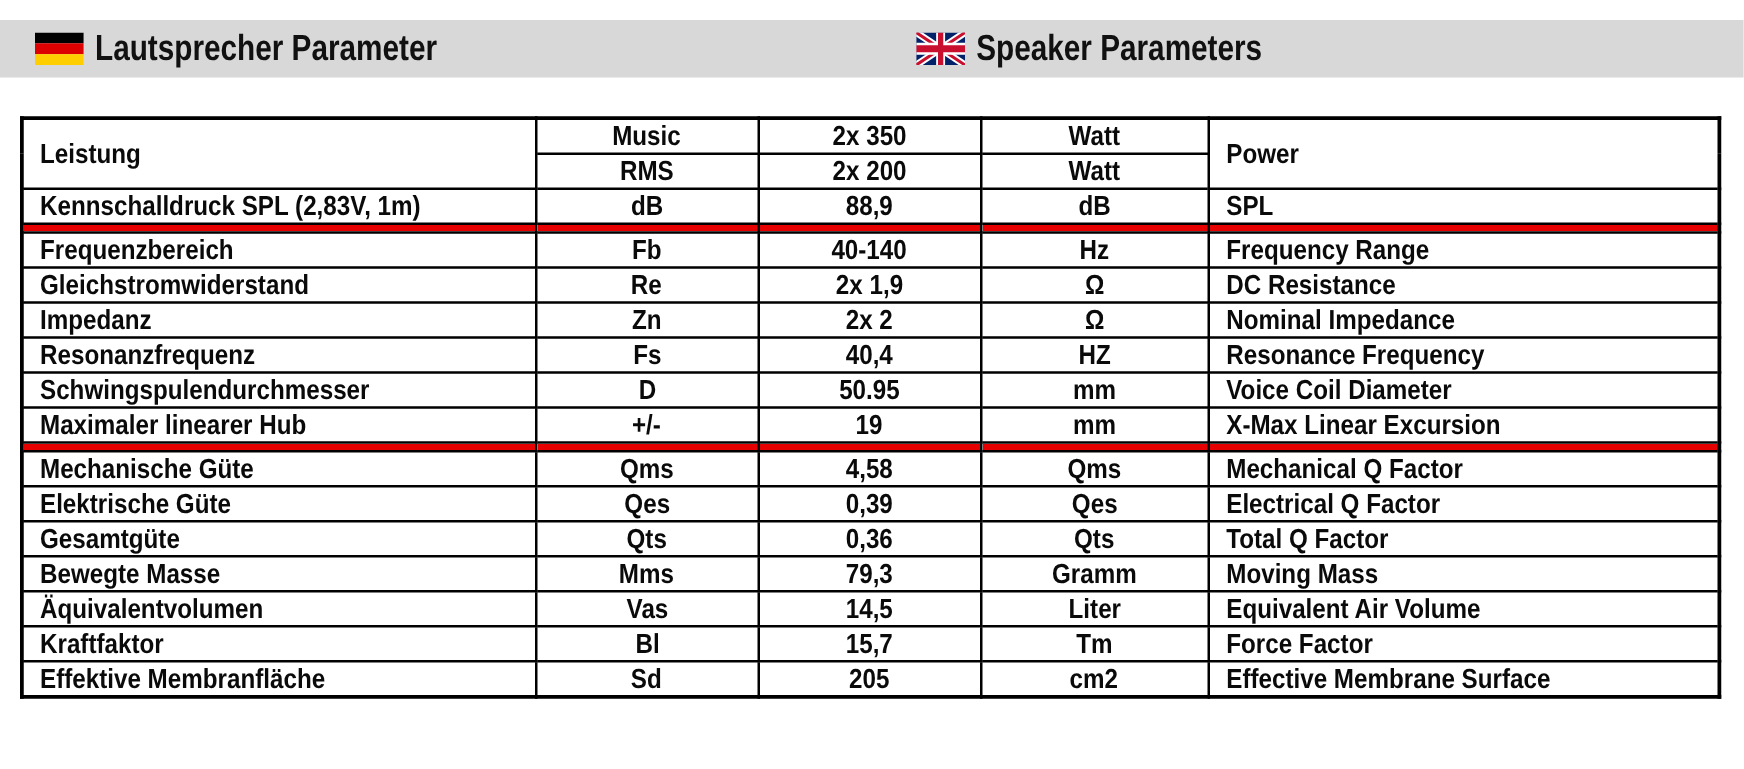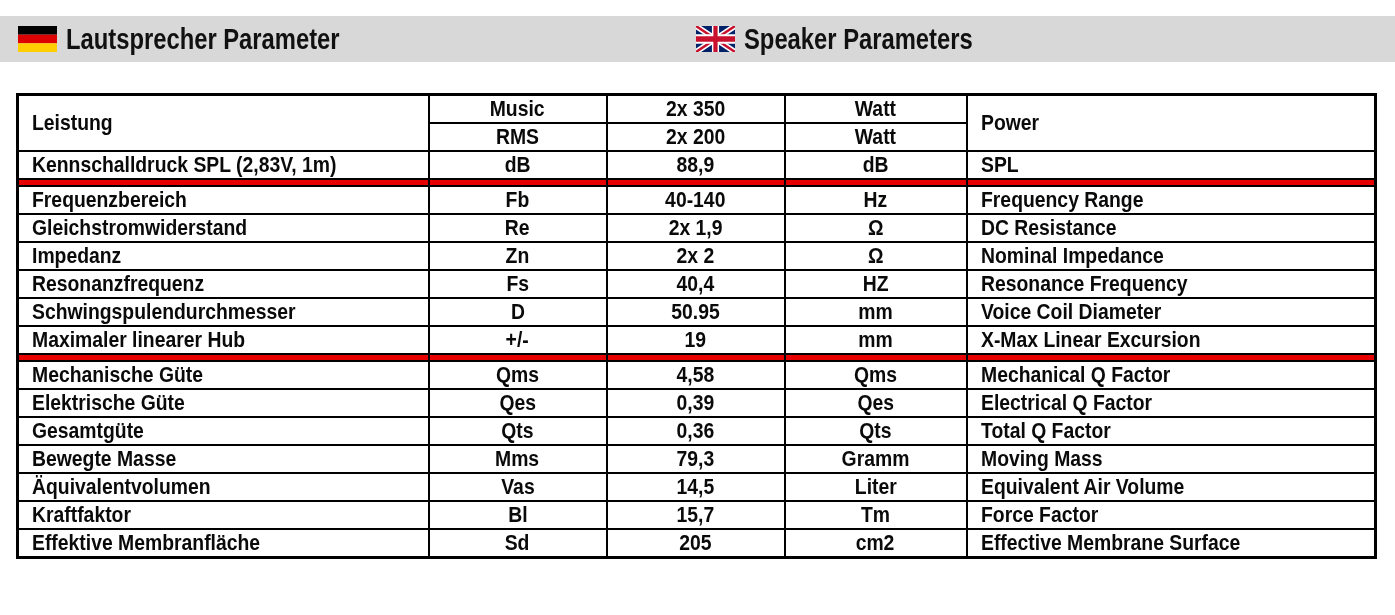--- a/index.html
+++ b/index.html
@@ -20,22 +20,22 @@
     position: relative;
   }
   .hgroup {
     position: absolute;
     top: 0;
     height: 100%;
     display: flex;
     align-items: center;
     gap: 9px;
   }
-  .hgroup.left  { left: 18px; }
-  .hgroup.right { left: 696px; }
+  .hgroup.left  { left: 28px; }
+  .hgroup.right { left: 733px; }
   .flag {
     width: 39px;
     height: 26px;
     display: block;
   }
   .htitle {
     font-size: 29px;
     font-weight: bold;
     color: #111111;
     display: inline-block;

